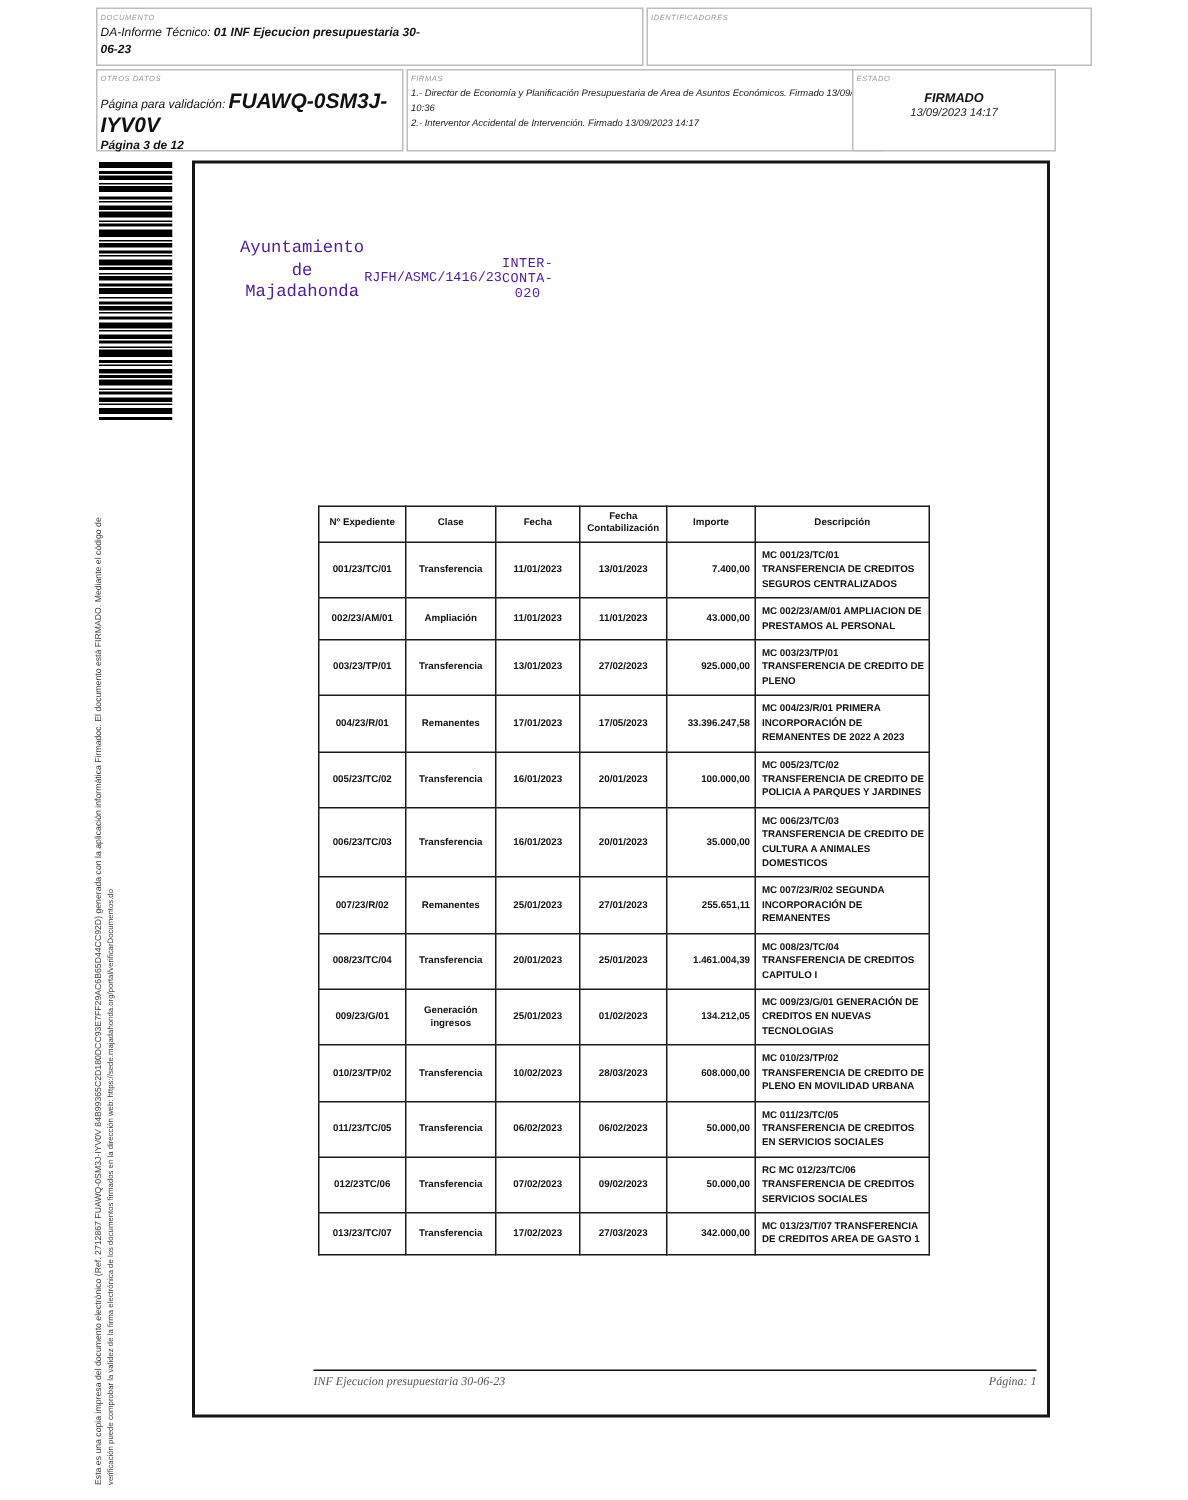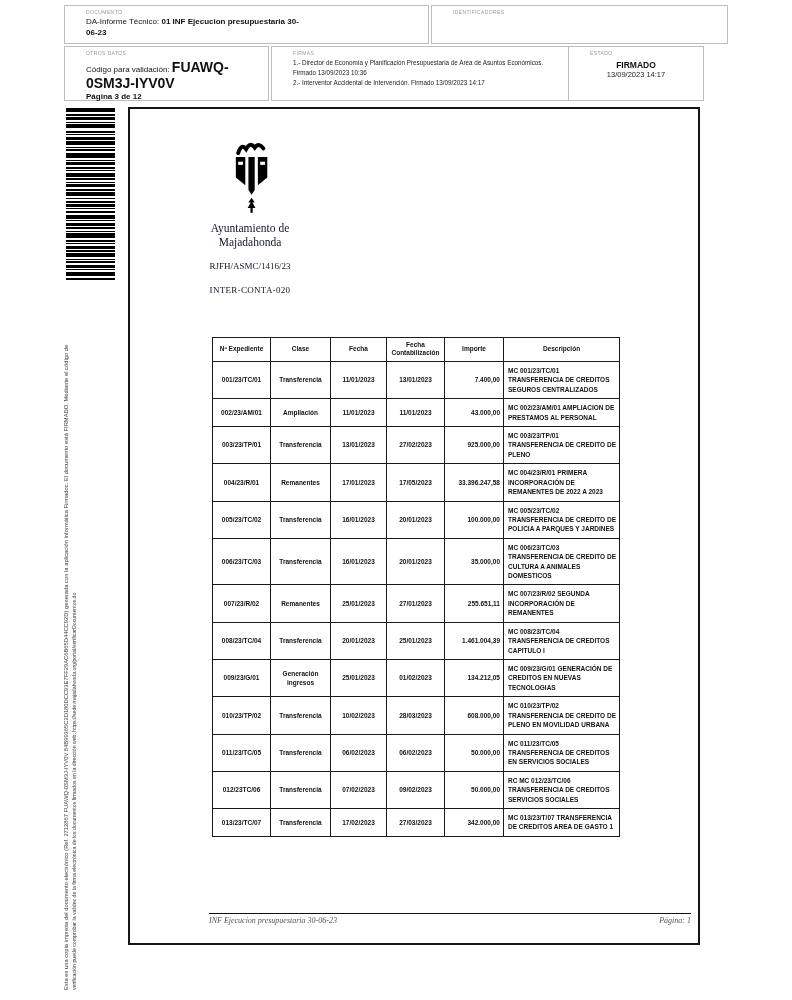--- a/index.html
+++ b/index.html
@@ -1,20 +1,20 @@
 <!DOCTYPE html>
 <html><head>
 <meta charset="utf-8">
 <style>
   * { margin: 0; padding: 0; box-sizing: border-box; }
   html, body { width: 792px; height: 1000px; background: #fff; }
   body { position: relative; font-family: "Liberation Sans", sans-serif; overflow: hidden; }
 
   
-  .meta-box { position: absolute; background: #fff; border: 1px solid #bdbdbd; padding: 3px 21px; }
+  .meta-box { position: absolute; background: #fff; border: 1px solid #bdbdbd; padding: 3px 2px; font-style: italic; }
   .meta-label { font-size: 5px; color: #9a9a9a; letter-spacing: .4px; text-transform: uppercase; }
   .box-documento      { left: 64px;  top: 5px;  width: 365px; height: 39px; }
   .box-identificadores{ left: 431px; top: 5px;  width: 297px; height: 39px; }
   .box-otros          { left: 64px;  top: 46px; width: 205px; height: 55px; }
   .box-firmas         { left: 271px; top: 46px; width: 319px; height: 55px; }
   .box-estado         { left: 568px; top: 46px; width: 136px; height: 55px; }
   .doc-content { font-size: 8px; color: #111; margin-top: 2px; width: 215px; line-height: 1.35; }
   .doc-content b { font-size: 8px; }
   .otros-line1 { font-size: 8px; color: #111; margin-top: 3px; }
   .otros-line1 b { font-size: 14px; }
@@ -31,22 +31,22 @@
   .side-note { position: absolute; left: 63px; top: 990px; width: 712px;
                transform: rotate(-90deg); transform-origin: 0 0; color: #3a3a3a; }
   .side-note .l1 { font-size: 5.8px; white-space: nowrap; }
   .side-note .l2 { font-size: 5.2px; white-space: nowrap; margin-top: 2px; }
 
   
   .page { position: absolute; left: 128px; top: 107px; width: 572px; height: 838px;
           border: 2px solid #161616; background: #fff; }
 
   .org-block { position: absolute; left: 30px; top: 32px; width: 180px;
-               display: flex; flex-direction: column; align-items: center; text-align: center;
-               font-family: Liberation Serif, serif; color: #0f172a; }
+               display: flex; flex-direction: row; align-items: center; text-align: center;
+               font-family: Liberation Mono, monospace; color: #4c1d95; }
   .org-name { margin-top: 4px; font-size: 11.5px; width: 100px; line-height: 1.25; }
   .org-dept { margin-top: 9px; font-size: 10.5px; width: 130px; line-height: 1.25; }
   .org-ref  { margin-top: 11px; font-size: 9px; }
   .org-code { margin-top: 14px; font-size: 9px; letter-spacing: .3px; }
 
   
   .tbl-wrap { position: absolute; left: 82px; top: 228px; width: 407px; }
   table { border-collapse: collapse; table-layout: fixed; width: 407px;
           font-family: "Liberation Sans", sans-serif; font-size: 6.5px; font-weight: bold; color: #111; }
   th, td { border: 1px solid #1a1a1a; vertical-align: middle; }
@@ -70,21 +70,21 @@
   <div class="meta-label">DOCUMENTO</div>
   <div class="doc-content"><span>DA-Informe Técnico: </span><b>01 INF Ejecucion presupuestaria 30-06-23</b></div>
 </div>
 
 <div class="meta-box box-identificadores">
   <div class="meta-label">IDENTIFICADORES</div>
 </div>
 
 <div class="meta-box box-otros">
   <div class="meta-label">OTROS DATOS</div>
-  <div class="otros-line1"><span>Código para validación: </span><b>FUAWQ-0SM3J-IYV0V</b></div>
+  <div class="otros-line1"><span>Página para validación: </span><b>FUAWQ-0SM3J-IYV0V</b></div>
   <div class="otros-line2">Página 3 de 12</div>
 </div>
 
 <div class="meta-box box-firmas">
   <div class="meta-label">FIRMAS</div>
   <div class="firmas-lines">
     <div>1.- Director de Economía y Planificación Presupuestaria de Area de Asuntos Económicos. Firmado 13/09/2023 10:36</div>
     <div>2.- Interventor Accidental de Intervención. Firmado 13/09/2023 14:17</div>
   </div>
 </div>

